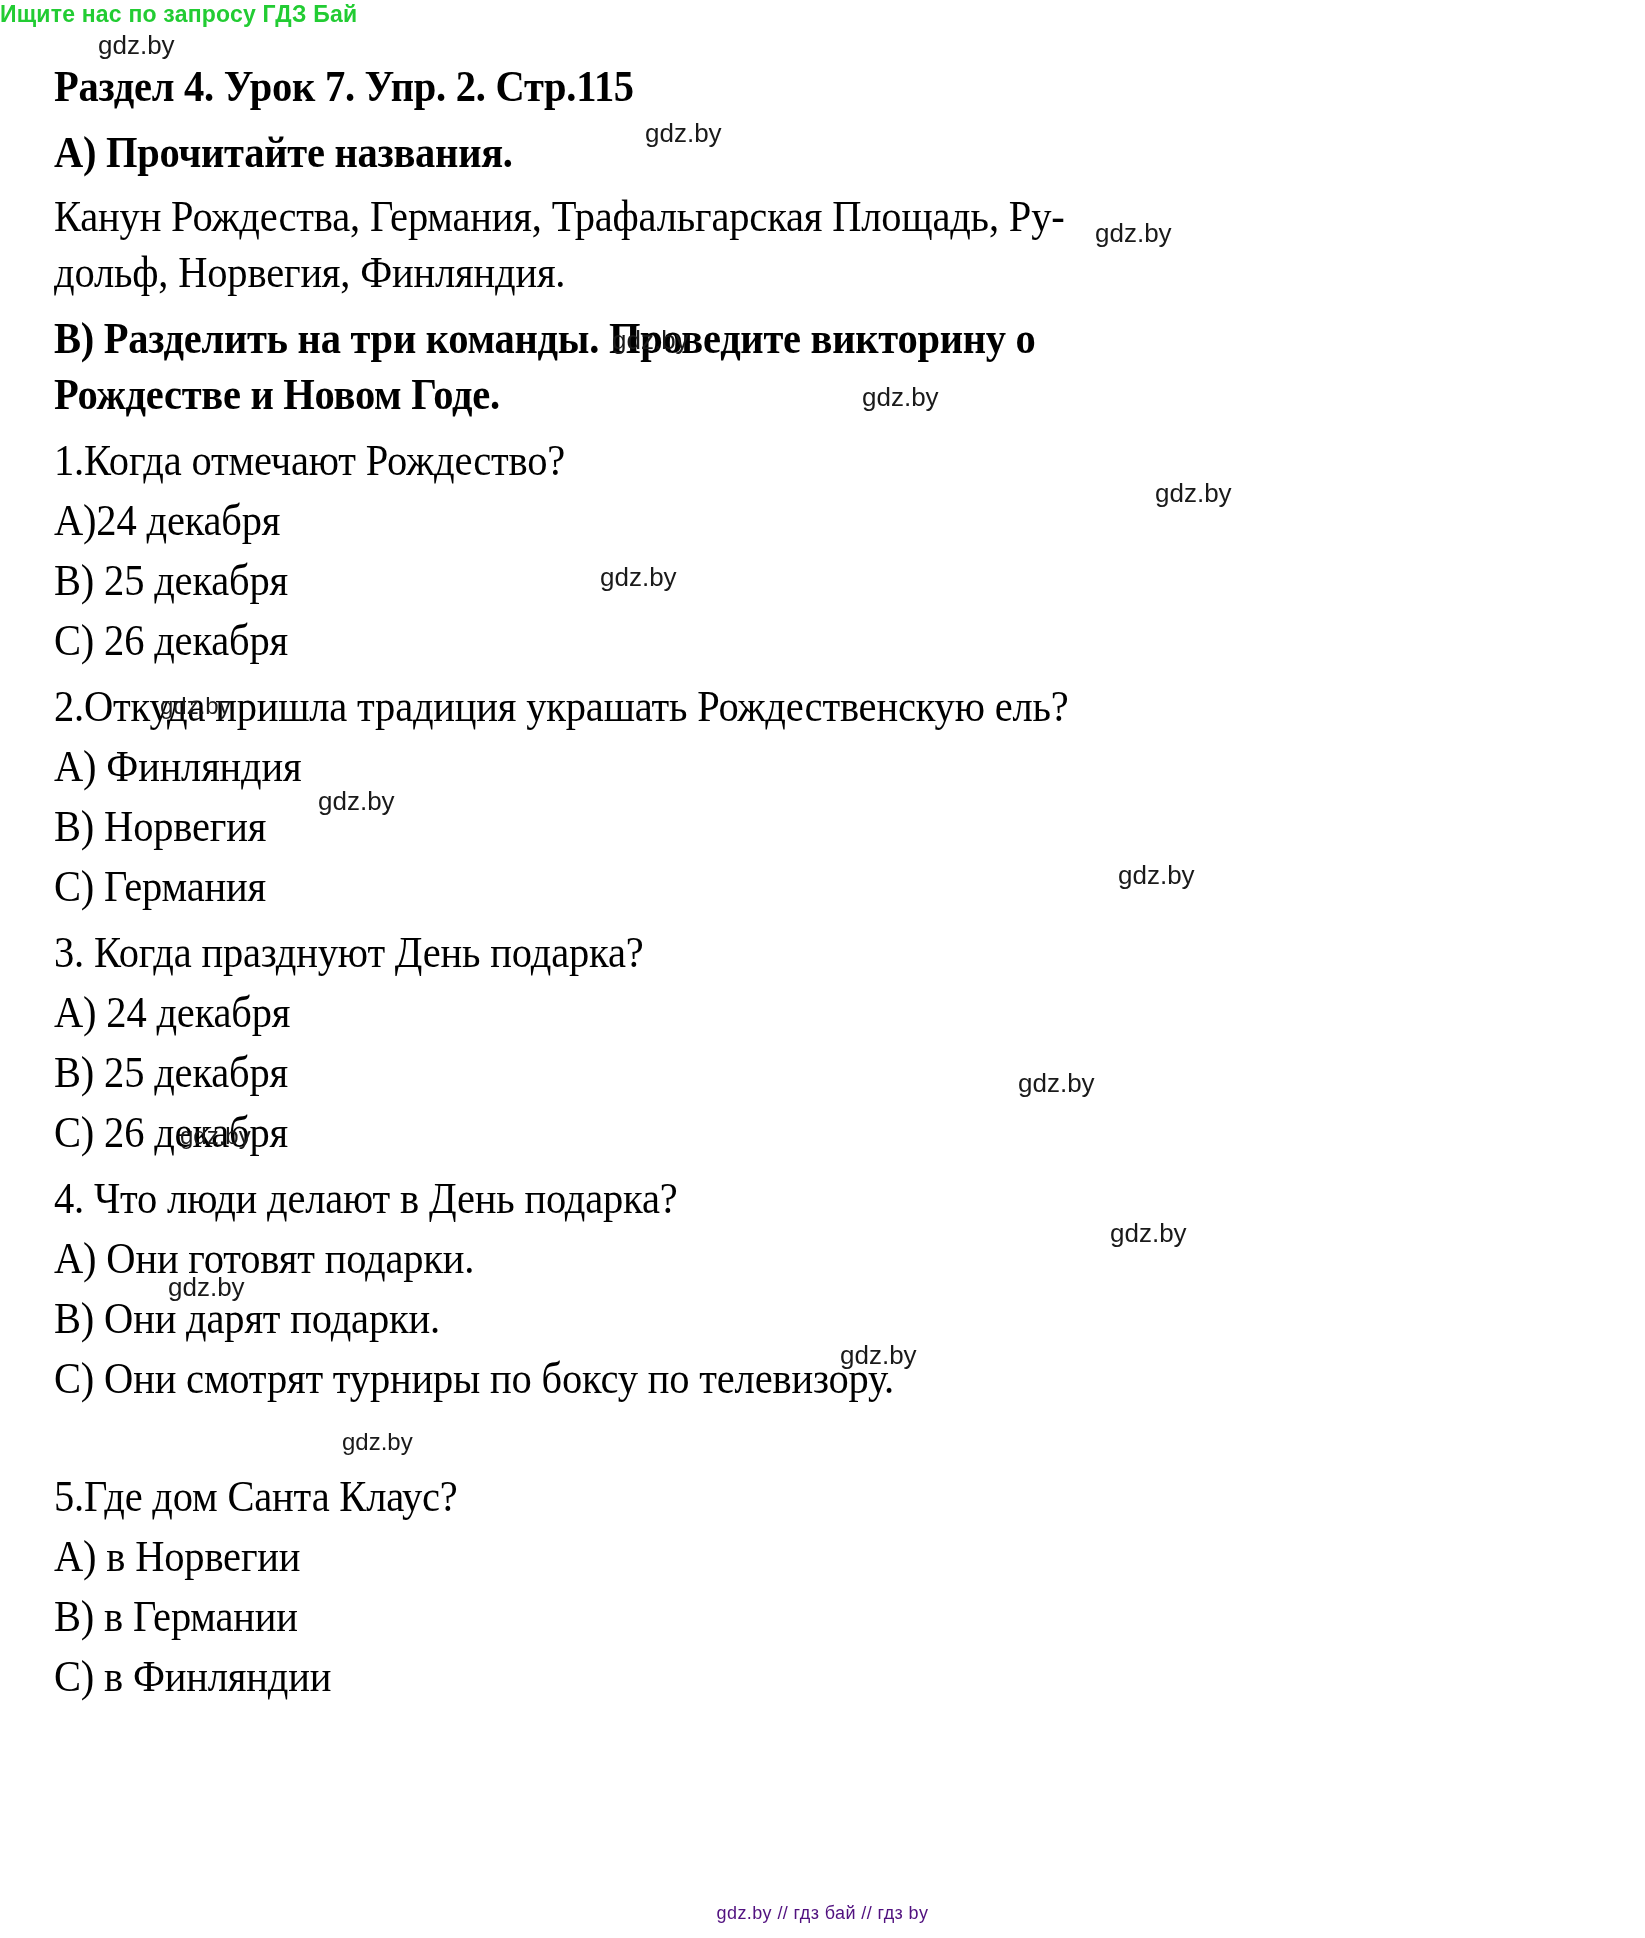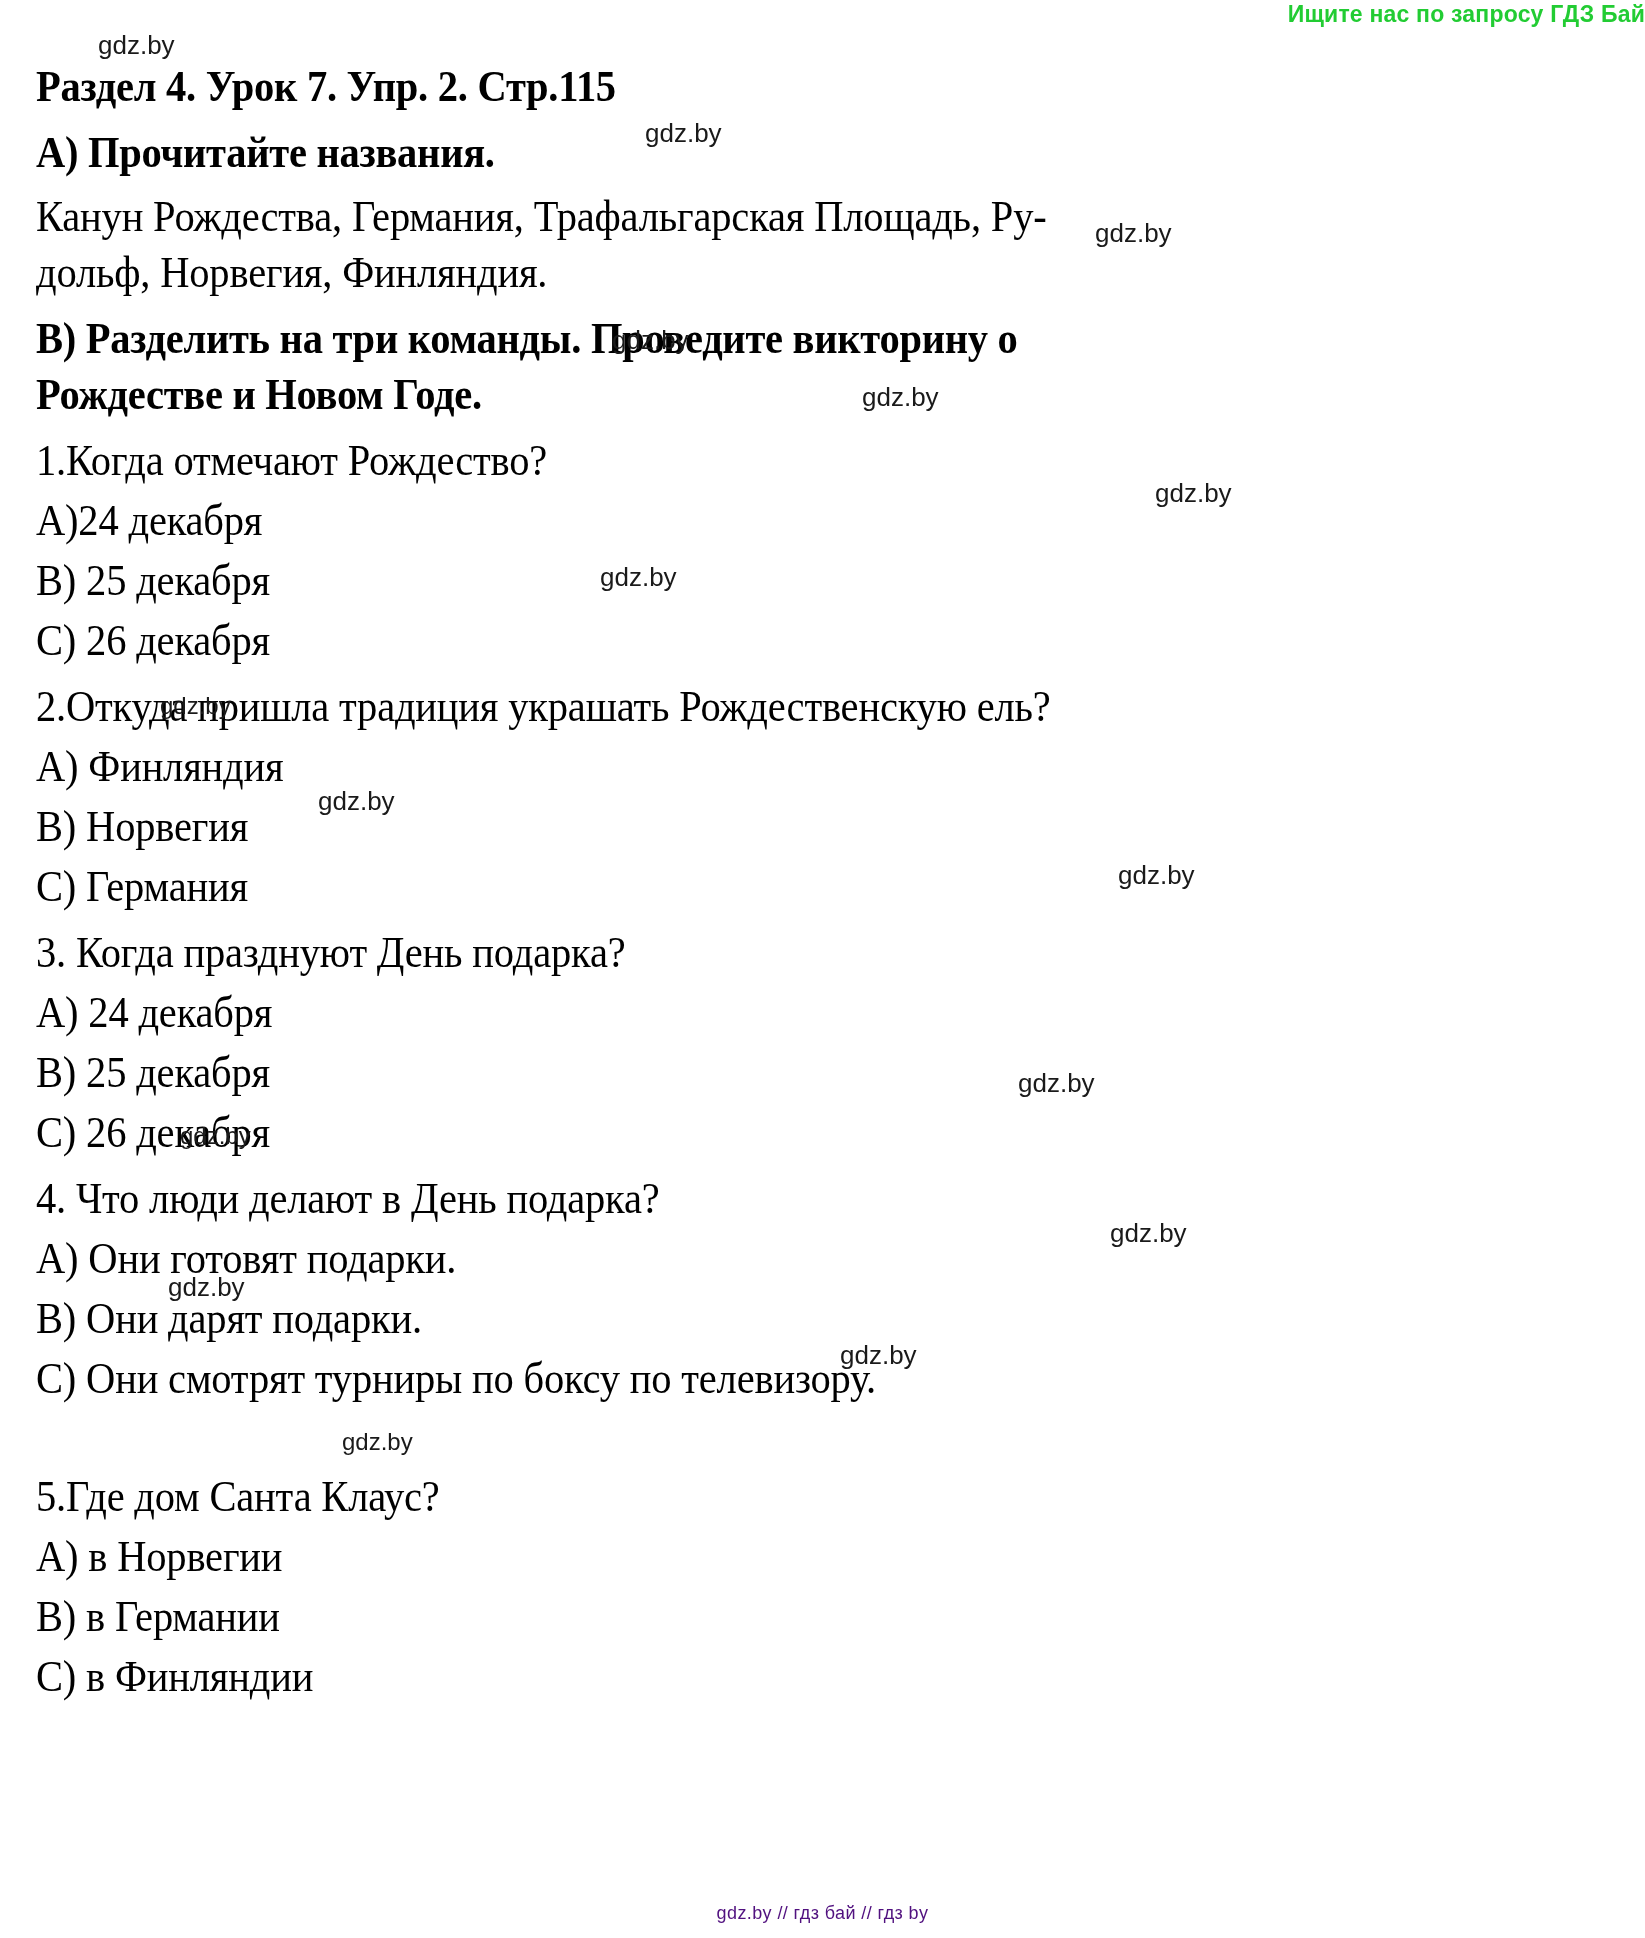--- a/index.html
+++ b/index.html
@@ -14,34 +14,34 @@
     font-family: "Liberation Serif", "DejaVu Serif", serif;
     overflow: hidden;
   }
 
   
   .promo-banner {
     position: absolute;
     top: 0px;
     left: 0;
     width: 100%;
-    text-align: right;
+    text-align: left;
     color: #22cc33;
     font-family: "Liberation Sans", "DejaVu Sans", sans-serif;
     font-weight: bold;
     font-size: 23px;
     letter-spacing: 0.2px;
     line-height: 28px;
   }
 
   
   .doc {
     position: absolute;
     top: 44px;
-    left: 36px;
+    left: 54px;
     width: 1530px;
   }
 
   .line {
     position: relative;
     color: #000000;
     white-space: pre-wrap;
   }
 
   

